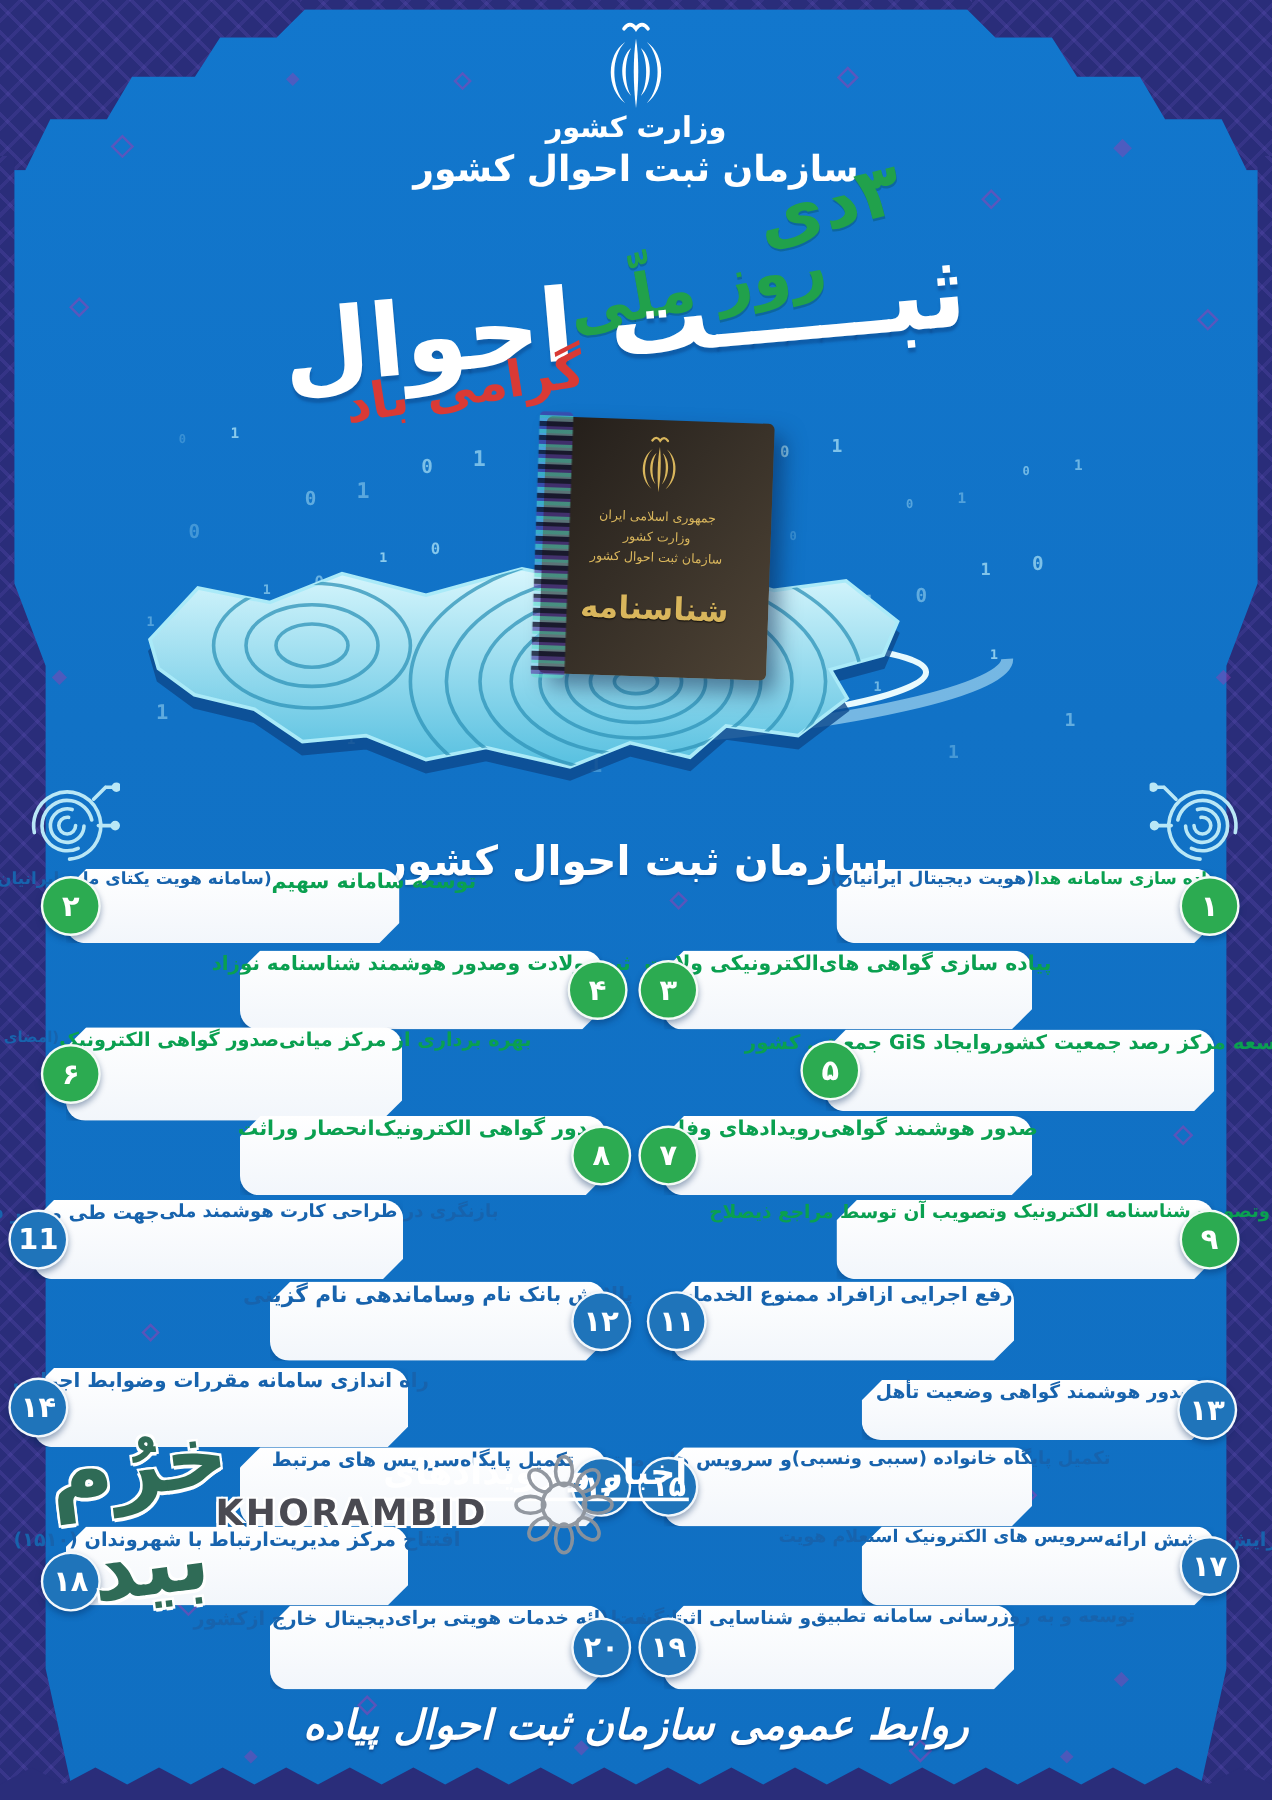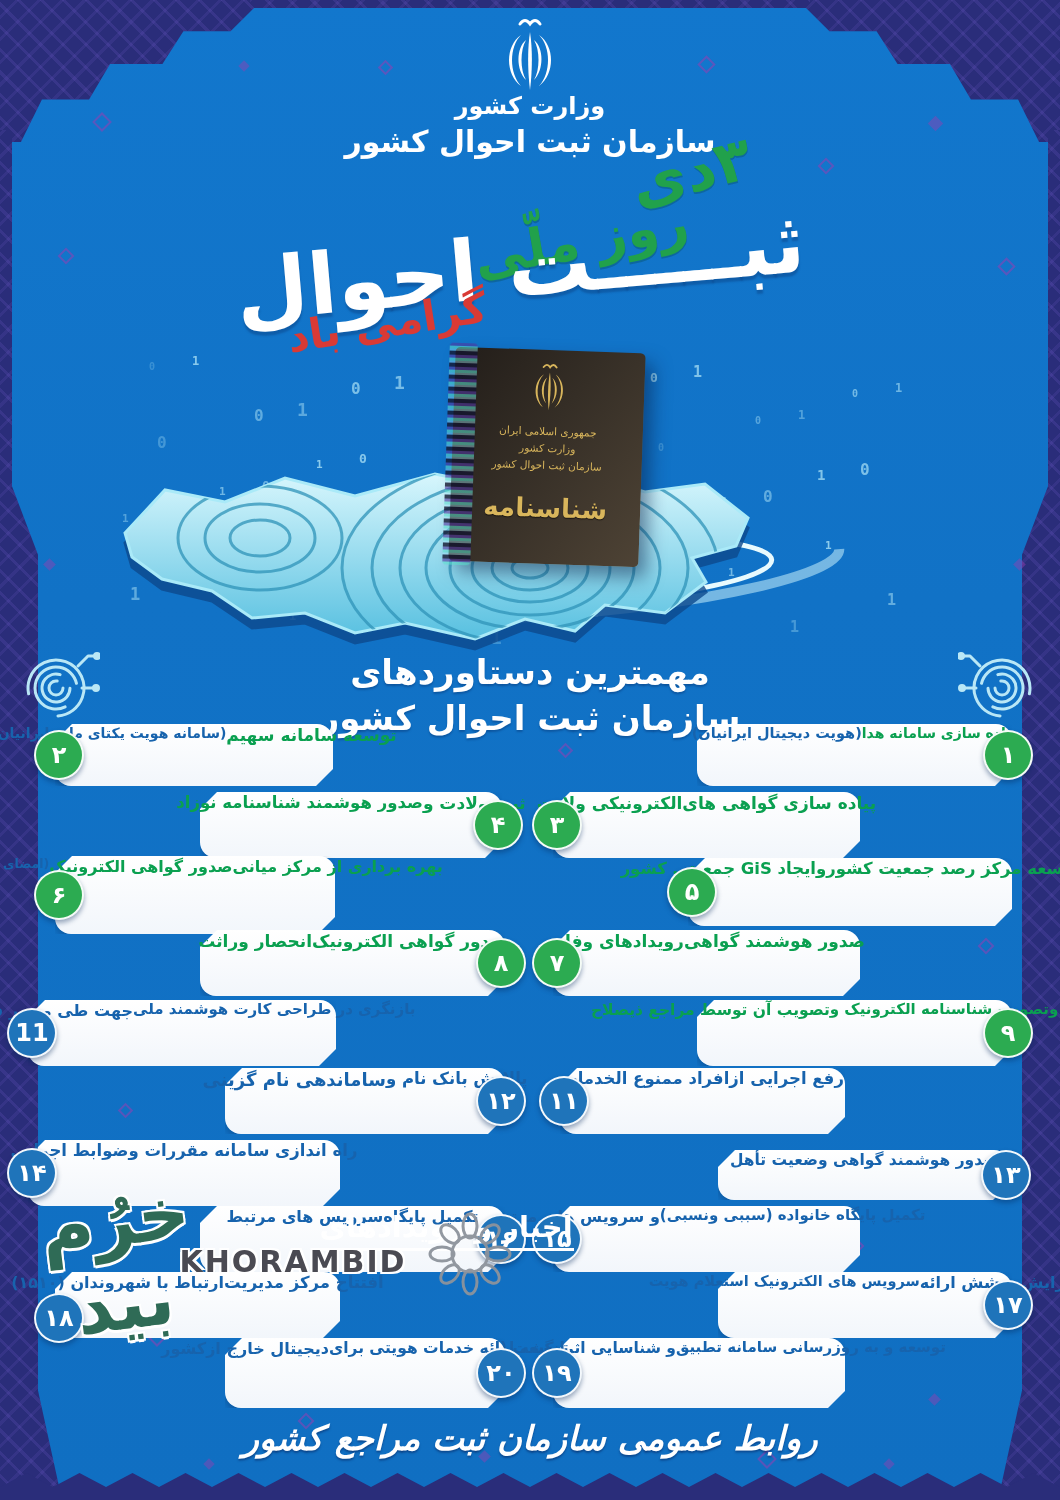--- a/index.html
+++ b/index.html
@@ -256,21 +256,20 @@
       <circle cx="38" cy="44" r="14" stroke-dasharray="60 18" transform="rotate(40 38 44)"></circle>
       <circle cx="38" cy="44" r="21" stroke-dasharray="90 28" transform="rotate(100 38 44)"></circle>
       <circle cx="38" cy="44" r="28" stroke-dasharray="120 40" transform="rotate(200 38 44)"></circle>
       <path d="M60,22 L70,12 M70,12 L78,12"></path>
       <circle cx="79" cy="12" r="2.5" fill="#b9e7f6"></circle>
       <path d="M64,44 L76,44"></path>
         <circle cx="78" cy="44" r="2.5" fill="#b9e7f6"></circle>
     </g>
   </svg>
 
-  <div id="head1" class="c" dir="rtl">مهمترین دستاوردهای</div>
   <div id="head2" class="c" dir="rtl">سازمان ثبت احوال کشور</div>
 
   <div id="pills">
       <div class="pill" style="left: 697px; top: 724px; width: 315px; height: 62px;">
         <div class="bg"></div>
         <div class="txt">
           <div style="font-size: 14px; color: rgb(10, 160, 80);">پیاده سازی سامانه هدا</div>
           <div style="font-size: 14.5px; color: rgb(23, 99, 173);">(هویت دیجیتال ایرانیان)</div>
         </div>
         <div class="badge" style="background: rgb(44, 171, 81); top: 6px; right: -21px;">۱</div>
@@ -441,14 +440,14 @@
         <ellipse cx="14" cy="42" rx="12" ry="7"></ellipse>
           <ellipse cx="70" cy="42" rx="12" ry="7"></ellipse>
         <ellipse cx="22" cy="22" rx="7" ry="11" transform="rotate(-45 22 22)"></ellipse>
         <ellipse cx="62" cy="22" rx="7" ry="11" transform="rotate(45 62 22)"></ellipse>
         <ellipse cx="22" cy="62" rx="7" ry="11" transform="rotate(45 22 62)"></ellipse>
         <ellipse cx="62" cy="62" rx="7" ry="11" transform="rotate(-45 62 62)"></ellipse>
       </g>
     </g>
   </svg>
 
-  <div id="footer" class="c" dir="rtl">روابط عمومی سازمان ثبت مراجع کشور</div>
+  <div id="footer" class="c" dir="rtl">روابط عمومی سازمان ثبت احوال پیاده</div>
 </div>
 
 </body></html>

